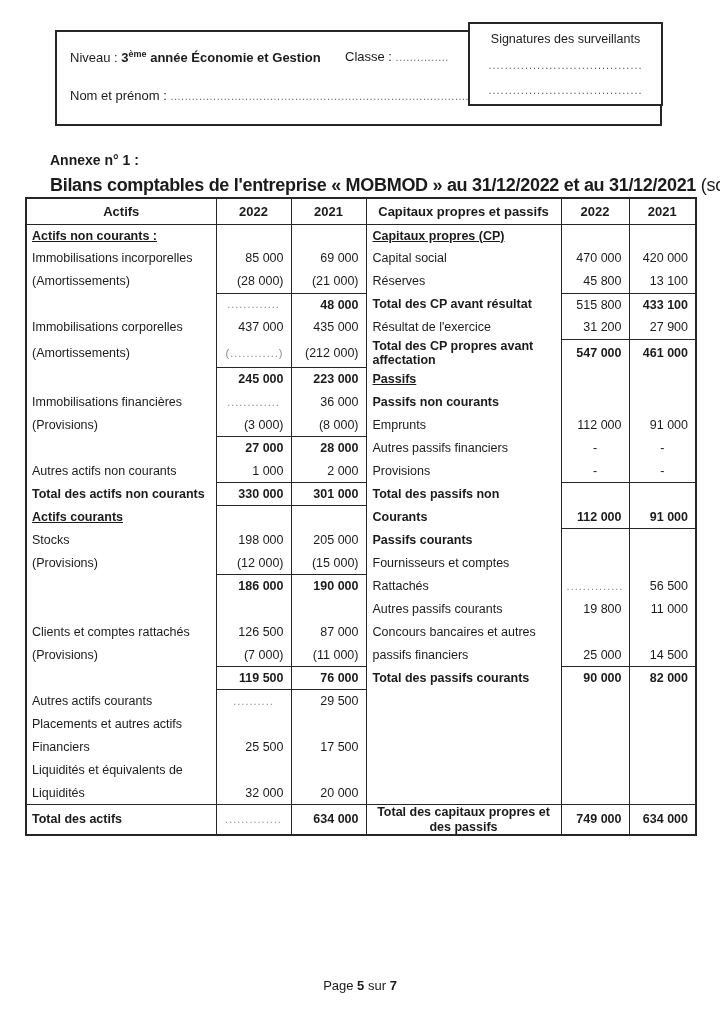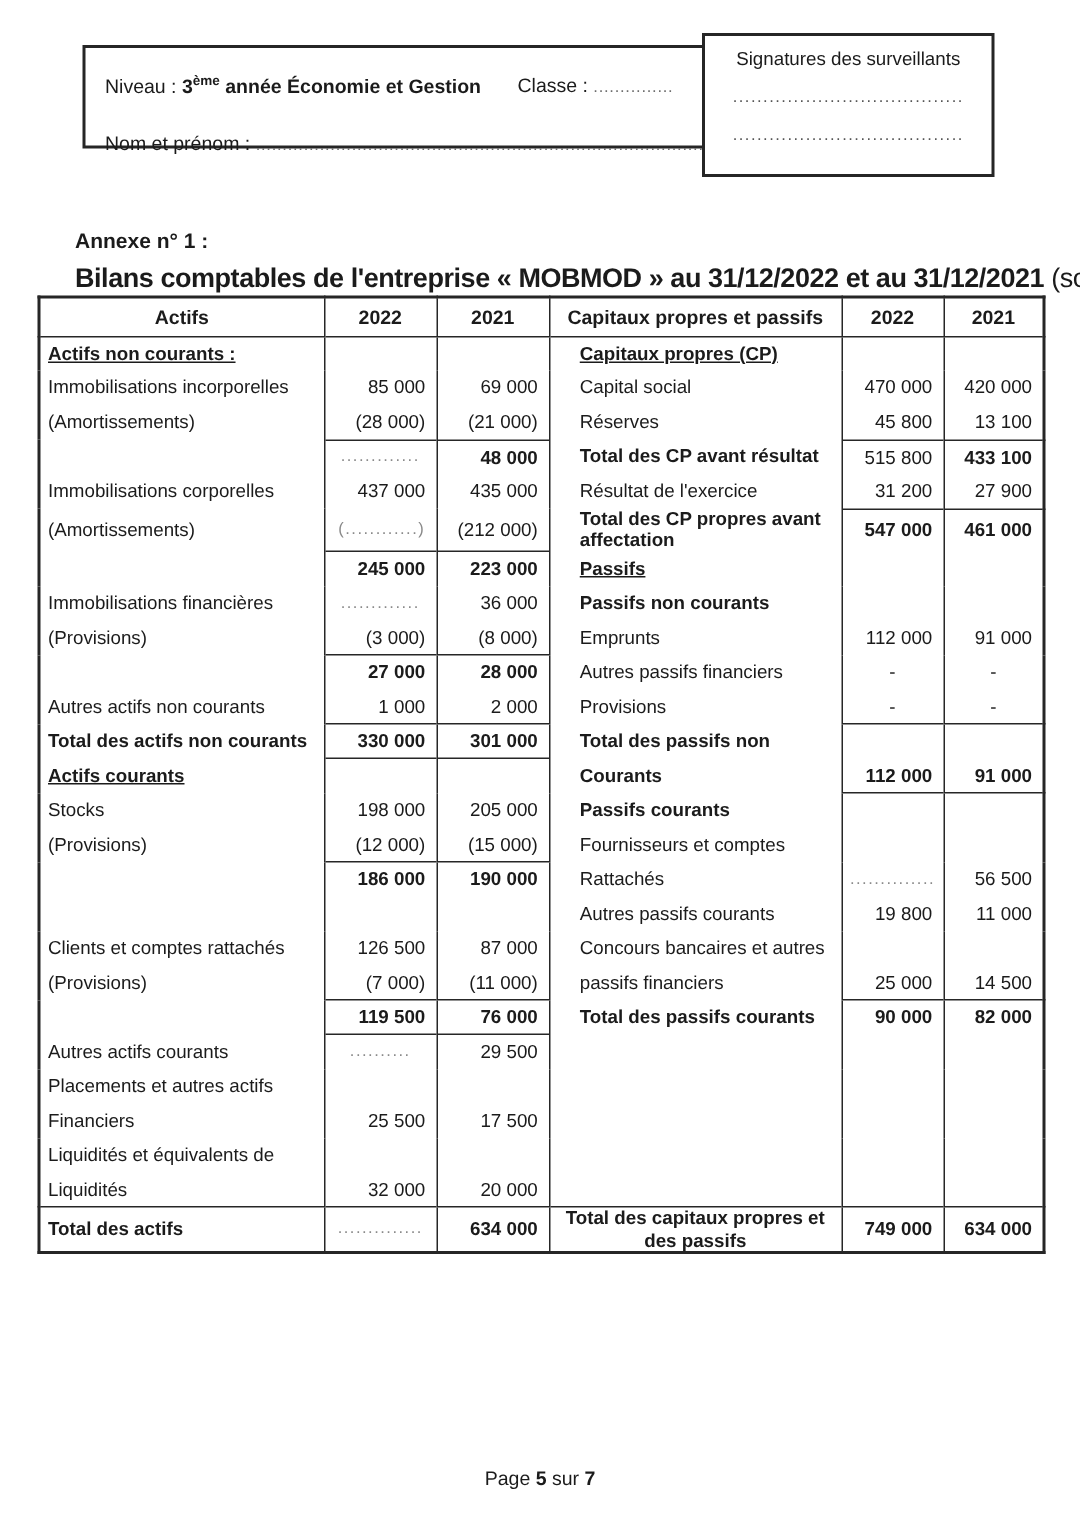--- a/index.html
+++ b/index.html
@@ -10,34 +10,34 @@
     height: 1023px;
     background: #fff;
     font-family: "Liberation Sans", sans-serif;
     color: #1b1b1b;
     overflow: hidden;
   }
   
   .id-box {
     position: absolute;
     left: 55px; top: 30px;
-    width: 607px; height: 69px;
+    width: 607px; height: 96px;
     border: 2px solid #262626;
     font-size: 13px;
   }
   .niveau-line { position: absolute; left: 13px; top: 17px; white-space: nowrap; }
   .niveau-strong { font-weight: bold; }
   .niveau-strong sup { font-size: 9px; }
   .classe-line { position: absolute; left: 288px; top: 17px; white-space: nowrap; }
   .nom-line { position: absolute; left: 13px; top: 56px; white-space: nowrap; }
   .fill-dots { color: #6e6e6e; letter-spacing: 0.5px; font-size: 11px; }
   .sign-box {
     position: absolute;
     left: 468px; top: 22px;
-    width: 195px; height: 96px;
+    width: 195px; height: 84px;
     border: 2px solid #262626;
     background: #fff;
     text-align: center;
     z-index: 2;
   }
   .sign-title { font-size: 12.5px; margin-top: 8px; }
   .sign-line { font-size: 11px; color: #555; letter-spacing: 1px; margin-top: 13px; }
   
   .main-title {
     position: absolute; top: 130px; left: 0; width: 100%;
@@ -71,21 +71,21 @@
     vertical-align: middle;
   }
   .balance td {
     border-left: 1px solid #262626;
     height: 23px;
     vertical-align: middle;
     line-height: 1.15;
     overflow: hidden;
   }
   .balance td.lbl { text-align: left; padding: 0 2px 0 5px; white-space: nowrap; }
-  .balance td.rlbl { white-space: normal; padding: 0 2px 0 20px; }
+  .balance td.rlbl { white-space: normal; padding: 0 2px 0 6px; }
   .balance td.num { text-align: right; padding-right: 7px; }
   .balance td.b { font-weight: bold; }
   .balance td.u { text-decoration: underline; }
   .balance td.bt { border-top: 1px solid #262626; }
   .balance td.dots { color: #8a8a8a; letter-spacing: 1px; font-size: 11px; }
   .balance td.ctr { text-align: center; padding: 0 2px; white-space: normal; }
   
   .footer {
     position: absolute; top: 978px; left: 0; width: 100%;
     text-align: center; font-size: 13px;

